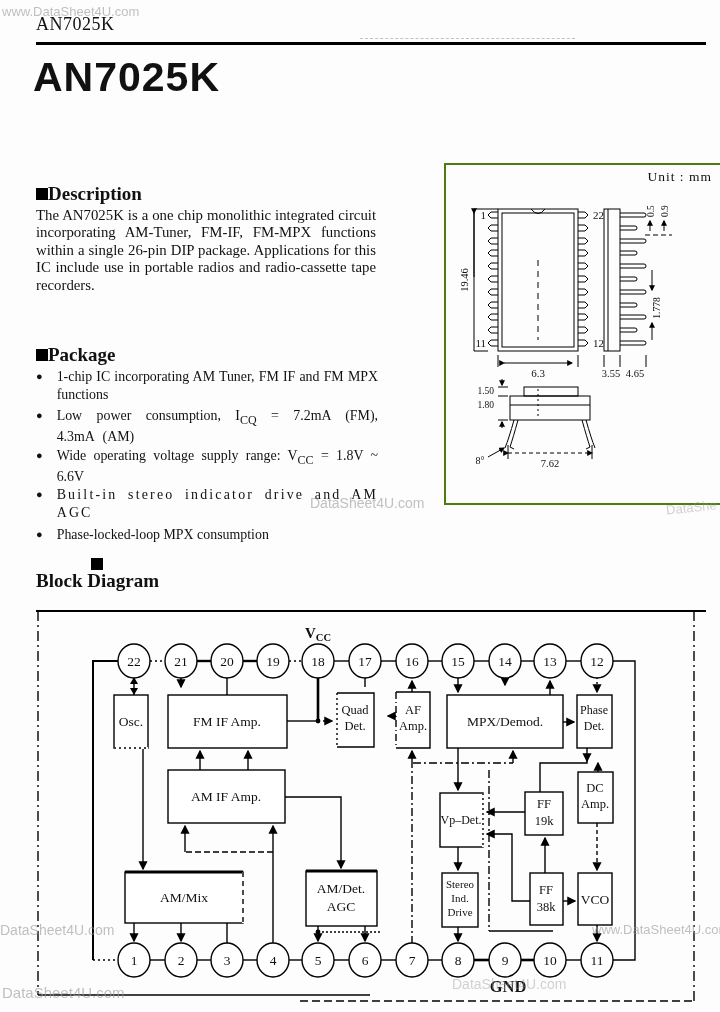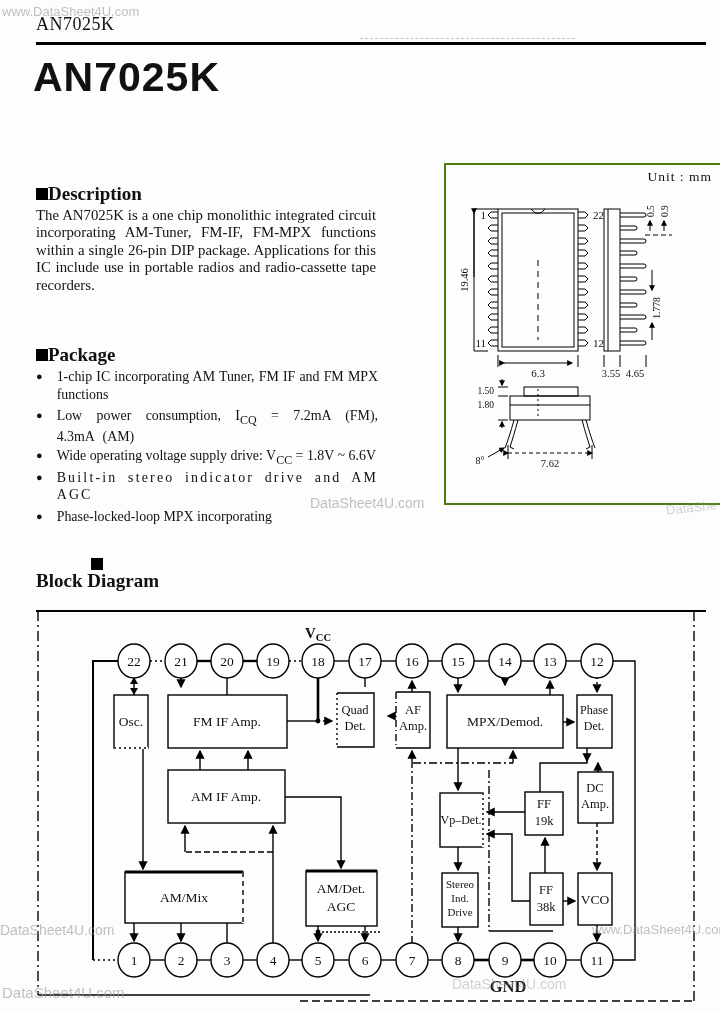--- a/index.html
+++ b/index.html
@@ -60,29 +60,29 @@
     <li>
       <span class="blt">●</span>
       <span class="ftx"><span>1-chip IC incorporating AM Tuner, FM IF and FM MPX functions</span><sub></sub><span></span></span>
     </li>
     <li>
       <span class="blt">●</span>
       <span class="ftx spread"><span>Low power consumption, I</span><sub>CQ</sub><span> = 7.2mA (FM), 4.3mA (AM)</span></span>
     </li>
     <li>
       <span class="blt">●</span>
-      <span class="ftx"><span>Wide operating voltage supply drive:  V</span><sub>CC</sub><span> = 1.8V ~ 6.6V</span></span>
+      <span class="ftx"><span>Wide operating voltage supply range:  V</span><sub>CC</sub><span> = 1.8V ~ 6.6V</span></span>
     </li>
     <li>
       <span class="blt">●</span>
       <span class="ftx lsp"><span>Built-in stereo indicator drive and AM AGC</span><sub></sub><span></span></span>
     </li>
     <li>
       <span class="blt">●</span>
-      <span class="ftx"><span>Phase-locked-loop MPX incorporating</span><sub></sub><span></span></span>
+      <span class="ftx"><span>Phase-locked-loop MPX consumption</span><sub></sub><span></span></span>
     </li>
   </ul>
 
   <div class="abs pkg">
     <div class="unit">Unit : mm</div>
     <svg class="pkg-svg" width="278" height="338" viewBox="0 0 278 338" fill="none" stroke="#000" stroke-width="1">
       <defs>
         <marker id="pa" viewBox="0 0 10 10" refX="8" refY="5" markerWidth="6" markerHeight="6" orient="auto">
           <path d="M0,0L10,5L0,10z" fill="#000" stroke="none"></path>
         </marker>

